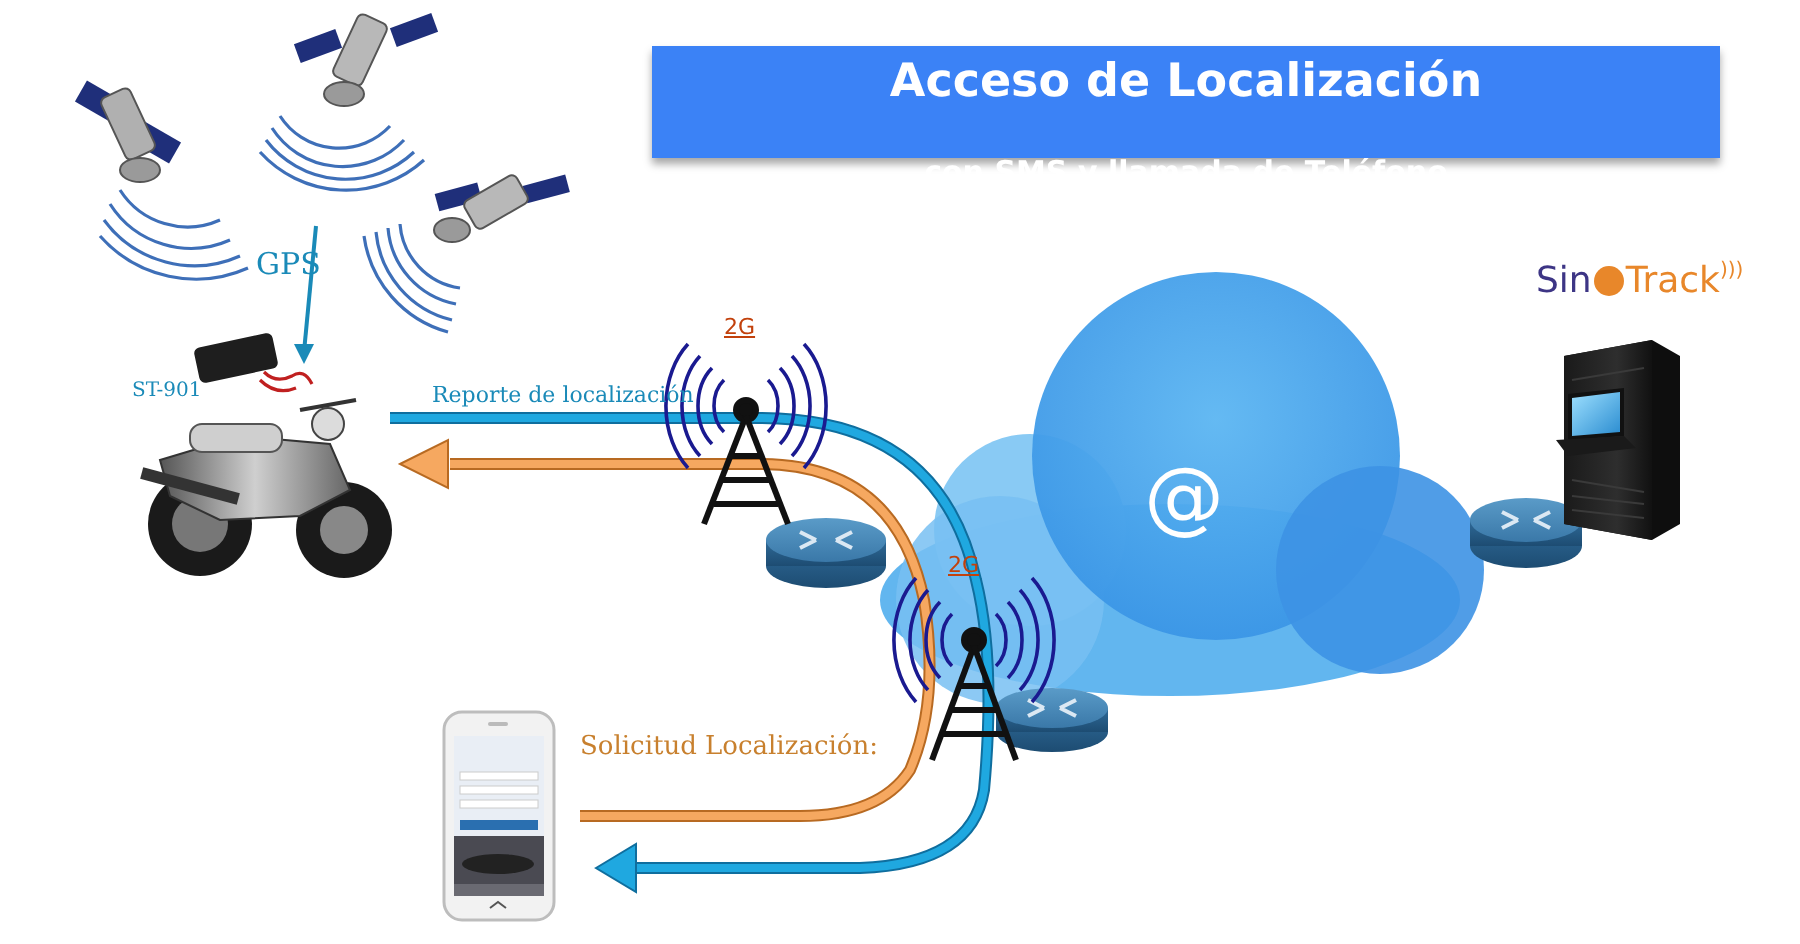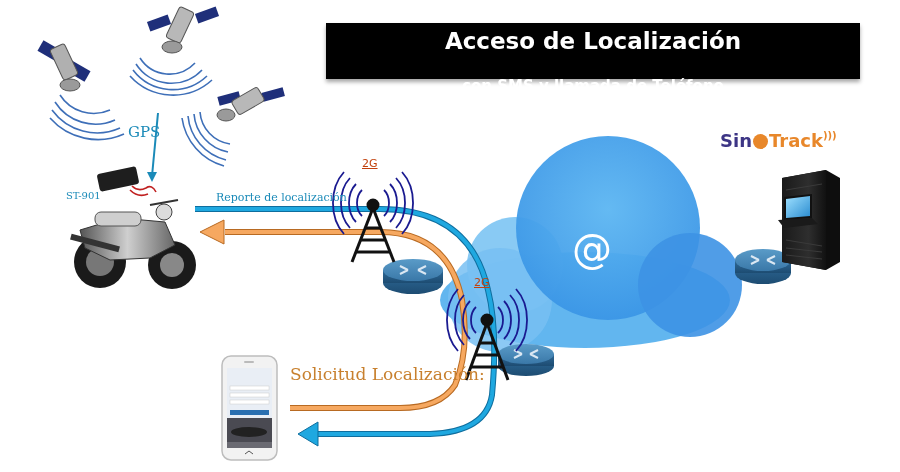--- a/index.html
+++ b/index.html
@@ -1,24 +1,24 @@
 <!DOCTYPE html>
 <html><head>
 <meta charset="utf-8">
 <style>
   html, body { margin:0; padding:0; }
   body { width:900px; height:472px; background:#ffffff; position:relative; overflow:hidden; font-family:"DejaVu Sans", sans-serif; }
   .abs { position:absolute; }
-  #title-banner { left:326px; top:23px; width:534px; height:56px; background:#000000; box-shadow:0 3px 4px rgba(0,0,0,0.35); text-align:center; color:#ffffff; }
+  #title-banner { left:326px; top:23px; width:534px; height:56px; background:#3b82f6; box-shadow:0 3px 4px rgba(0,0,0,0.35); text-align:center; color:#ffffff; }
   #title-banner .t1 { font-family:"DejaVu Sans", sans-serif; font-weight:bold; font-size:23px; line-height:28px; margin-top:4px; }
   #title-banner .t2 { font-family:"DejaVu Sans", sans-serif; font-weight:bold; font-size:15px; line-height:20px;margin-top:21px; }
   .serif-label { font-family:"DejaVu Serif", serif; font-size:15px; color:#1a8ab8; white-space:nowrap; }
-  .orange-label { font-family:"DejaVu Serif", serif; font-size:17px; color:#c8802e; white-space:nowrap; line-height:14px; }
+  .orange-label { font-family:"DejaVu Serif", serif; font-size:13px; color:#c8802e; white-space:nowrap; line-height:14px; }
   .tower-label { font-family:"DejaVu Sans", sans-serif; font-size:11px; color:#c2410c;text-decoration:underline; }
-  #logo { left:720px; top:130px; font-family:"DejaVu Sans", sans-serif; font-weight:bold; font-size:18px; white-space:nowrap;text-align:center; }
+  #logo { left:768px; top:130px; font-family:"DejaVu Sans", sans-serif; font-weight:normal; font-size:18px; white-space:nowrap;text-align:center; }
   #logo .sino { color:#3d3585; }
   #logo .track { color:#e8872a; }
   #at-symbol { left:572px; top:226px; font-size:40px; color:#ffffff; font-family:"DejaVu Sans", sans-serif; }
 </style>
 </head>
 <body>
 
 <svg class="abs" style="left:0;top:0" width="900" height="472">
   <defs>
     <radialGradient id="cloudGrad" cx="50%" cy="40%" r="60%">

